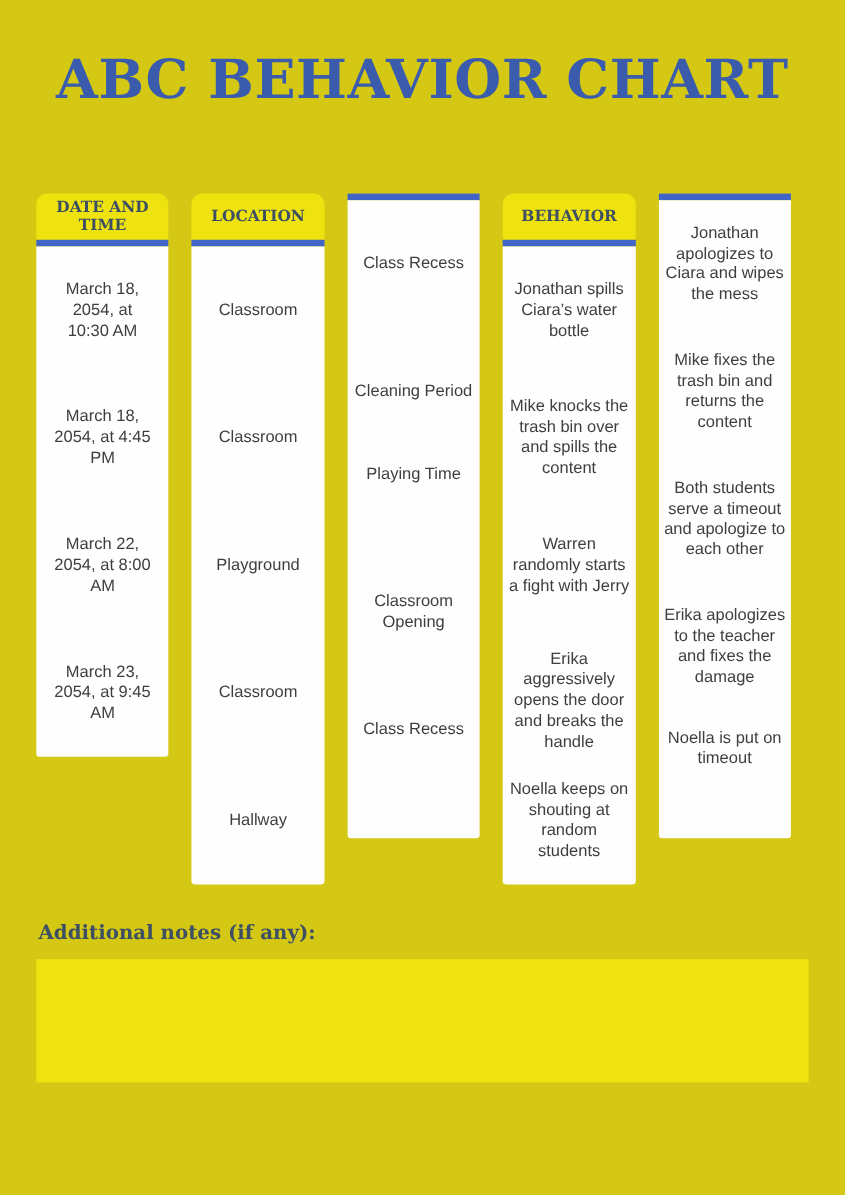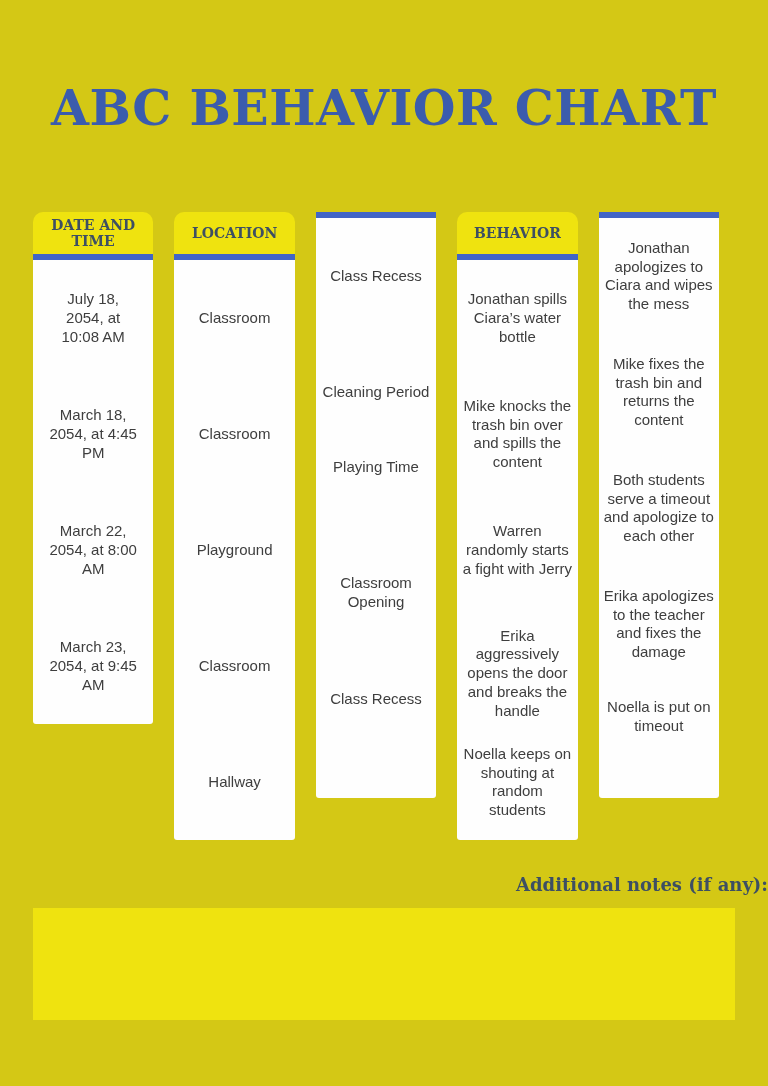--- a/index.html
+++ b/index.html
@@ -13,21 +13,21 @@
   }
   *{margin:0;padding:0;box-sizing:border-box;}
   html,body{width:768px;}
   body{
     width:768px;height:1086px;
     background:var(--page-bg);
     font-family:"Liberation Sans",sans-serif;
     overflow:hidden;
   }
   .page-title{
-    margin-top:80px;
+    margin-top:44px;
     text-align:center;
     font-family:"DejaVu Serif",serif;
     font-weight:700;
     font-size:49px;
     line-height:1.15;
     letter-spacing:0.5px;
     color:var(--title-blue);
   }
   .table-wrap{
     margin:76px 49px 0 33px;
@@ -69,21 +69,20 @@
   .col-antecedent .cell:nth-child(4),
   .col-antecedent .cell:nth-child(5){align-items:flex-start;padding-top:8px;}
   .col-consequence .cell:nth-child(5){align-items:flex-start;padding-top:16px;}
   .col-behavior .cell:nth-child(4){padding-top:2px;align-items:flex-end;}
   .notes-label{
     margin:34px 0 0 35px;
     font-family:"DejaVu Serif",serif;
     font-weight:700;
     font-size:18px;
     color:var(--header-text);
-    text-align:right;
   }
   .notes-box{
     margin:13px 33px 0 33px;
     height:112px;
     background:var(--card-yellow);
     border:none;
     font-size:15px;
     color:var(--cell-text);
     padding:8px;
   }
@@ -95,21 +94,21 @@
 
 <div class="table-wrap">
 
   <section class="col col-date">
     <header class="colhead">
       <span>DATE AND TIME</span>
     </header>
     <div class="bluebar"></div>
     <div class="colbody">
       <div class="cell">
-          <span>July 18, 2054, at 10:08 AM</span>
+          <span>March 18, 2054, at 10:30 AM</span>
         </div>
       <div class="cell">
           <span>March 18, 2054, at 4:45 PM</span>
         </div>
       <div class="cell">
           <span>March 22, 2054, at 8:00 AM</span>
         </div>
       <div class="cell">
           <span>March 23, 2054, at 9:45 AM</span>
         </div>

